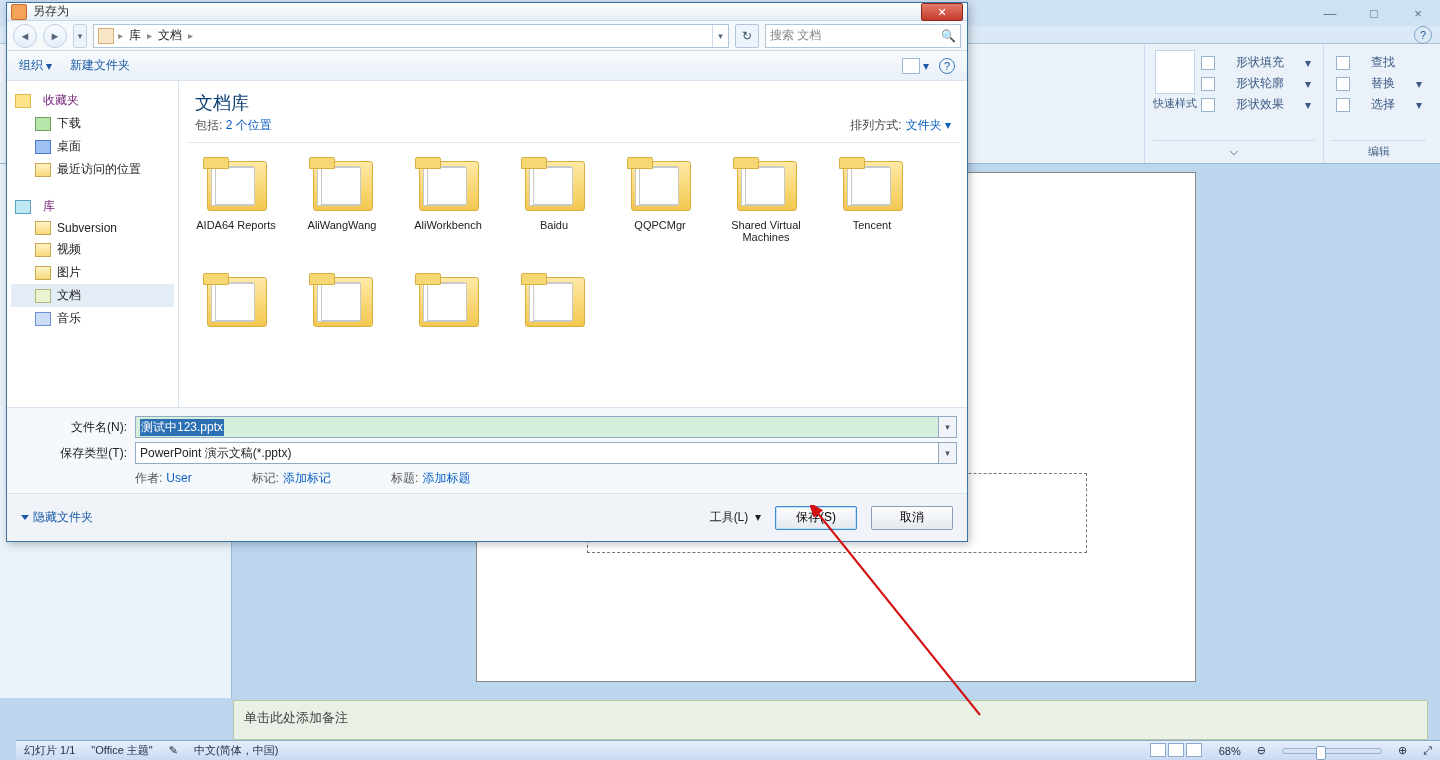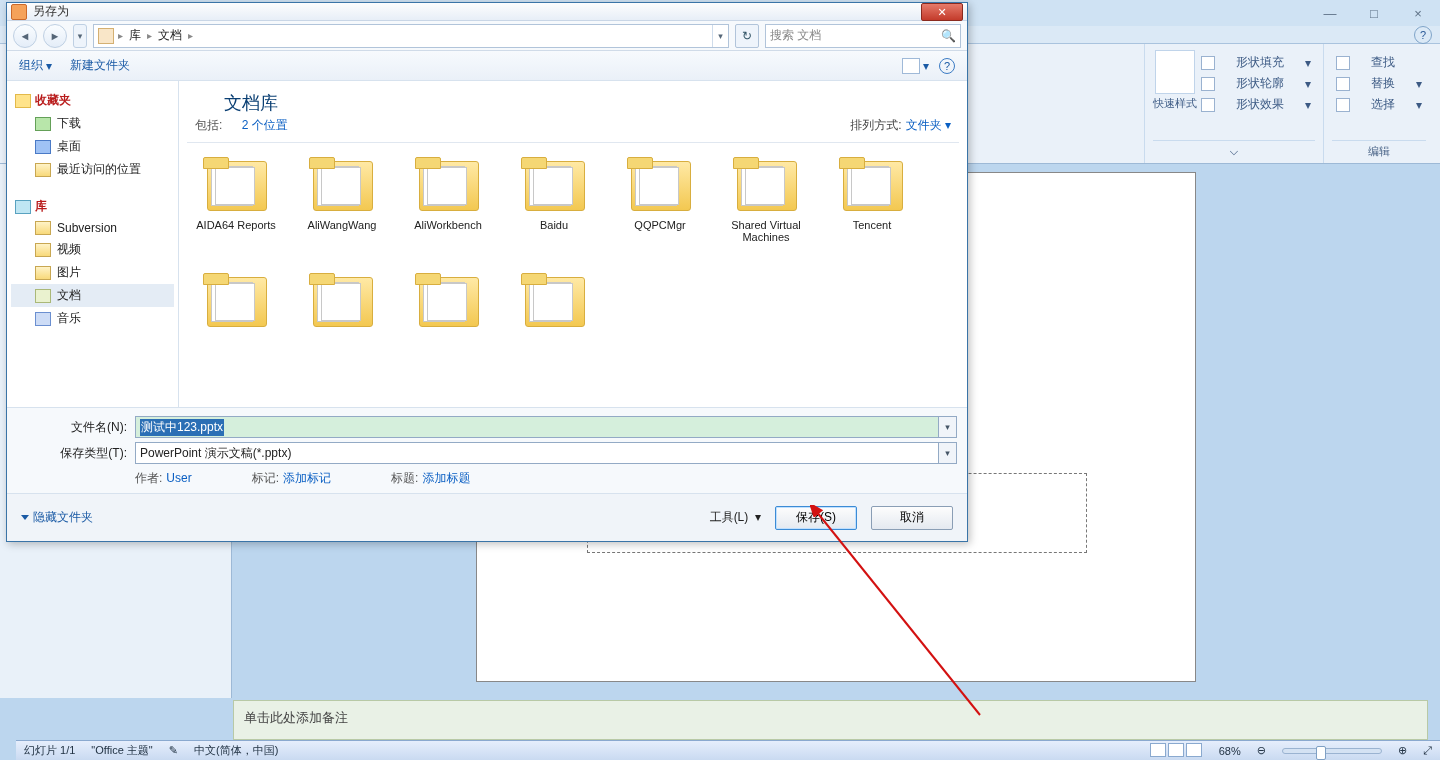--- a/index.html
+++ b/index.html
@@ -49,35 +49,35 @@
 .refresh{width:24px;height:24px;border:1px solid #b1c4da;background:#eef4fb;text-align:center;font-size:12px;color:#356;border-radius:2px;line-height:22px;}
 .search-box{width:196px;height:24px;border:1px solid #b1c4da;background:#fff;display:flex;align-items:center;padding:0 4px;font-size:12px;color:#888;}
 .search-box .sic{margin-left:auto;font-size:12px;color:#567;}
 .dlg-toolbar{height:30px;background:linear-gradient(#f7fafd,#eaf0f8);border-bottom:1px solid #d7e2ee;display:flex;align-items:center;padding:0 12px;font-size:12px;color:#1a5aa5;gap:18px;}
 .tb-item{display:flex;align-items:center;gap:3px;}
 .tb-right{margin-left:auto;display:flex;align-items:center;gap:10px;}
 .tb-ic{width:18px;height:16px;border:1px solid #9fb9d8;background:#fff;}
 .help-ic{width:16px;height:16px;border:1px solid #3b7bc4;border-radius:50%;text-align:center;font-size:11px;color:#1a5aa5;line-height:14px;}
 .dlg-body{flex:1;display:flex;min-height:0;}
 .tree{width:172px;border-right:1px solid #d7e2ee;padding:8px 4px;font-size:12px;color:#222;overflow:hidden;}
-.tree-h{display:flex;align-items:center;gap:4px;padding:3px 4px;font-weight:bold;color:#b91c1c;}
+.tree-h{display:flex;align-items:center;gap:12px;padding:3px 4px;font-weight:normal;color:#701a75;}
 .tree-i{display:flex;align-items:center;gap:6px;padding:3px 4px 3px 24px;}
 .tree-i.sel{background:#e4ecf5;}
 .ic{width:16px;height:14px;border:1px solid #c8a752;background:linear-gradient(#fff3c7,#f8d97a);}
 .ic.star{border-color:#e3b94a;background:#ffe38a;}
 .ic.dl{border-color:#64a058;background:#b8e6aa;}
 .ic.desk{border-color:#4a7ac6;background:#9fc2f5;}
 .ic.lib{border-color:#59a2c0;background:#bfe6f3;}
 .ic.doc{border-color:#aab878;background:#eaf2cf;}
 .ic.mus{border-color:#6b8fd0;background:#cddcf6;}
 .content{flex:1;display:flex;flex-direction:column;min-height:0;}
 .ch{padding:10px 16px 8px 16px;display:flex;align-items:flex-end;}
-.ch-title{font-size:18px;color:#0a3f73;margin-left:29px;}
+.ch-title{font-size:18px;color:#0a3f73;}
 .ch-sub{font-size:12px;color:#555;margin-top:2px;}
-.ch-sub a{color:#0a5fc3;text-decoration:none;margin-left:16px;}
+.ch-sub a{color:#0a5fc3;text-decoration:none;}
 .ch-sort{margin-left:auto;font-size:12px;color:#444;}
 .ch-sort .sv{color:#0a5fc3;margin-left:4px;}
 .sep-line{height:1px;background:#e0e7f0;margin:0 8px;}
 .grid{flex:1;overflow:hidden;padding:10px 4px 0 4px;display:flex;flex-wrap:wrap;align-content:flex-start;}
 .item{width:106px;text-align:center;font-size:11px;color:#222;margin:4px 0 26px 0;}
 .folder{width:70px;height:56px;margin:0 auto 6px auto;position:relative;}
 .folder::before{content:"";position:absolute;left:6px;top:4px;width:58px;height:48px;background:linear-gradient(#ffe9a5,#f3c851);border:1px solid #d8ae3f;border-radius:3px;}
 .folder::after{content:"";position:absolute;left:2px;top:0;width:24px;height:10px;background:#f5d774;border:1px solid #d8ae3f;border-radius:2px 2px 0 0;}
 .folder .pages{position:absolute;left:14px;top:10px;width:40px;height:38px;background:#fff;border:1px solid #c8c8c8;box-shadow:-3px 0 #fff,-3px 0 0 1px #c8c8c8;}
 .item.cut{height:86px;overflow:hidden;}

